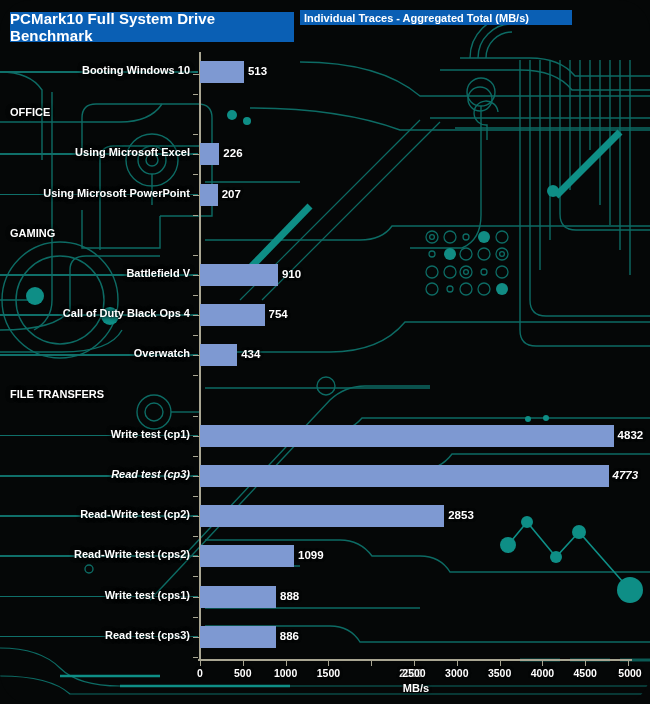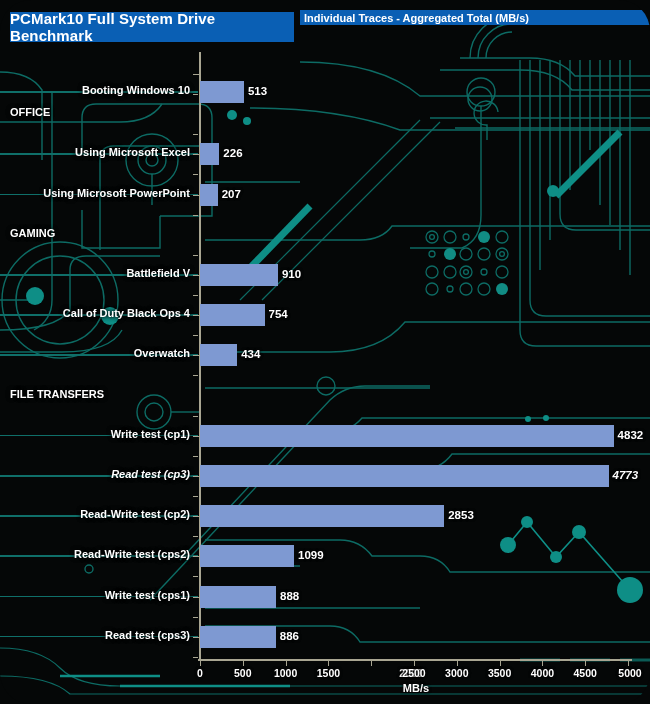--- a/index.html
+++ b/index.html
@@ -15,21 +15,21 @@
   .bg svg{display:block;width:650px;height:704px;}
 
   
   .hdr-title{
     position:absolute;left:10px;top:12px;width:284px;height:30px;
     background:#0a5fb4;color:#ffffff;
     font-size:15px;font-weight:bold;
     display:flex;align-items:center;justify-content:center;
     letter-spacing:.1px;z-index:6;
   }
-  .hdr-right{position:absolute;left:300px;top:10px;width:350px;z-index:6;}
+  .hdr-right{position:absolute;left:300px;top:10px;width:272px;z-index:6;}
   .hdr-sub1{
     background:#0a5fb4;color:#ffffff;height:15px;
     font-size:11px;font-weight:bold;
     display:flex;align-items:center;padding-left:4px;
     box-sizing:border-box;
   }
   .hdr-sub2{
     background:#ffffff;color:#000000;height:14px;
     font-size:10.5px;font-weight:bold;
     display:flex;align-items:center;padding-left:4px;
@@ -232,21 +232,21 @@
 
   <div class="hdr-title">PCMark10 Full System Drive Benchmark</div>
   <div class="hdr-right">
     <div class="hdr-sub1">Individual Traces - Aggregated Total (MB/s)</div>
   </div>
 
   <div class="plot">
     <div class="axis-v"></div>
     <div class="axis-h"></div>
     <div id="rows">
-        <div class="row" style="top: 28px; text-align: center;">
+        <div class="row" style="top: 8px; text-align: center;">
           <div class="lead" style="left: 0px; width: 198px;"></div>
           <div class="rlabel">Booting Windows 10</div>
           <div class="bar" style="width: 43.9128px; background: rgb(126, 153, 210);"></div>
           <div class="bval" style="left: 247.913px;">513</div>
         </div>
         <div class="row" style="top: 50.2px;">
           <div class="cat">OFFICE</div>
         </div>
         <div class="row" style="top: 90.4px; text-align: right;">
           <div class="lead" style="left: 0px; width: 198px;"></div>

